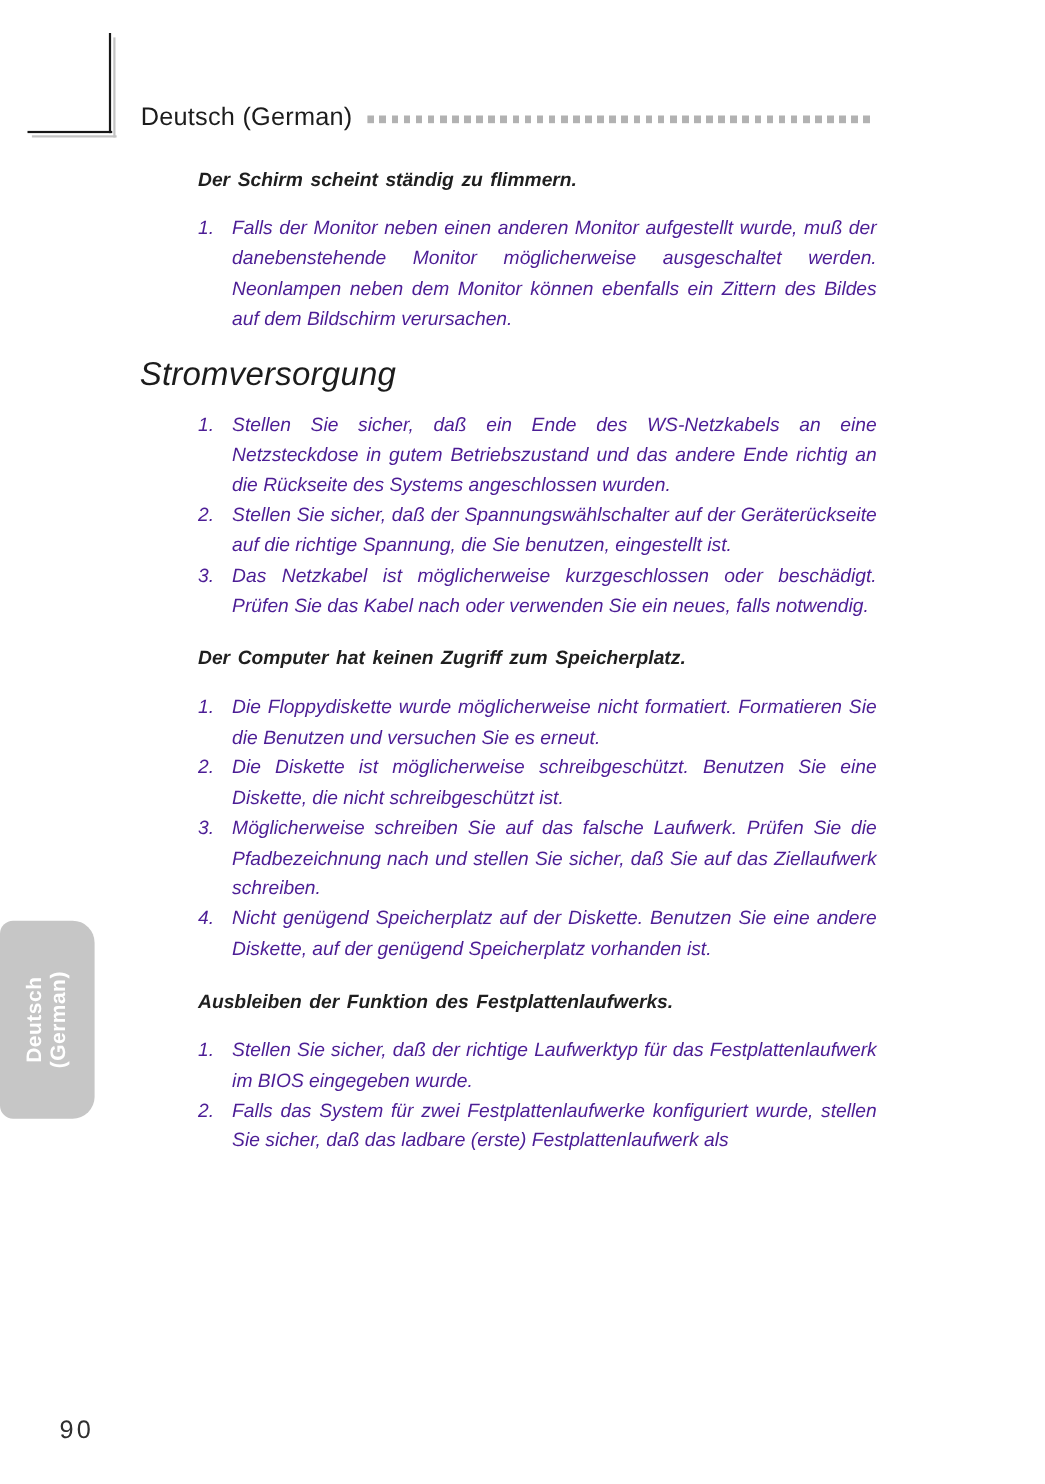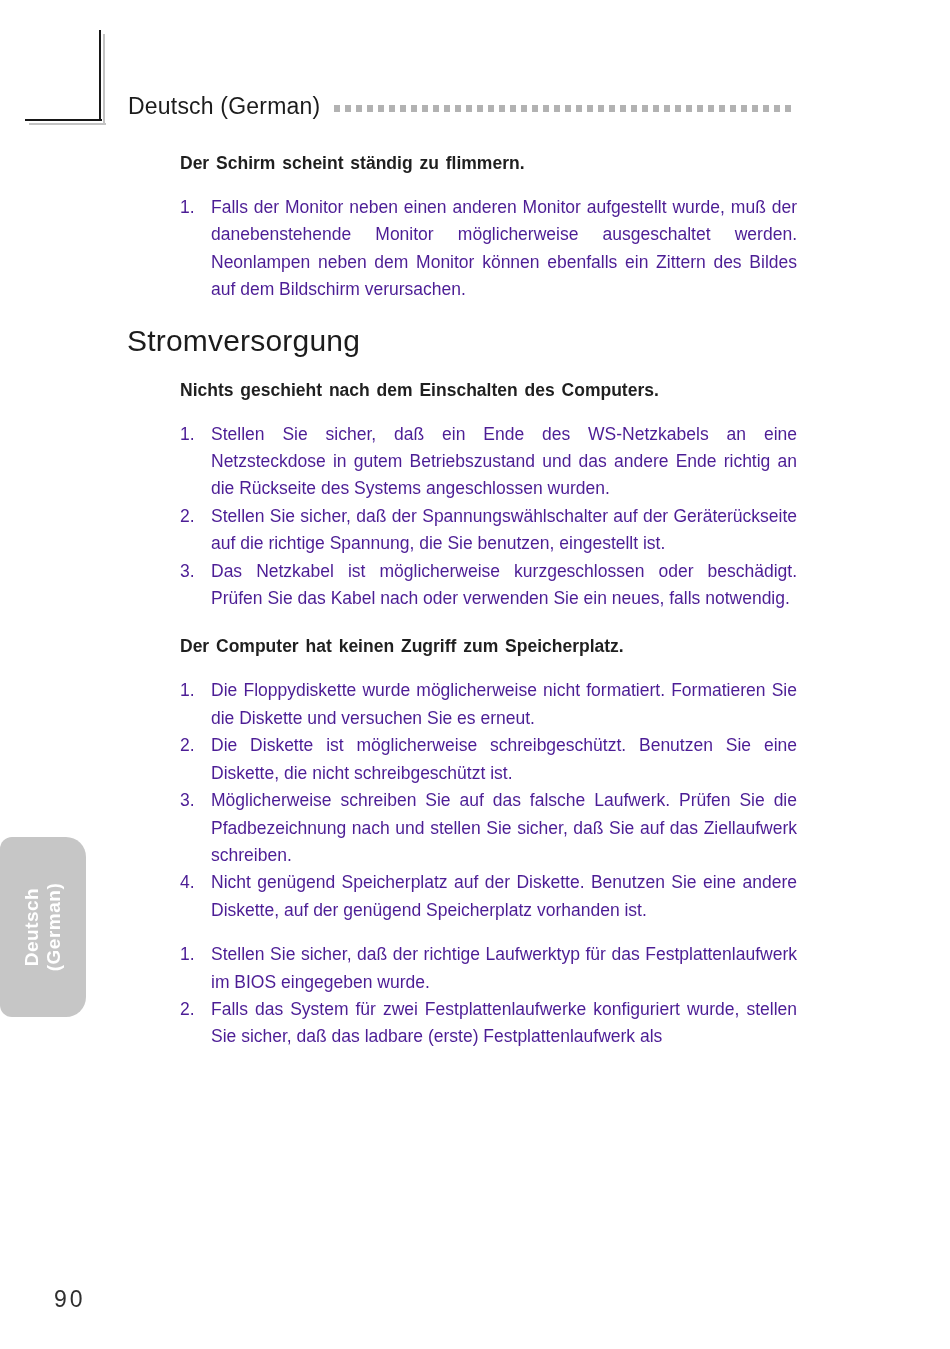--- a/index.html
+++ b/index.html
@@ -37,21 +37,21 @@
     letter-spacing: 0.2px; white-space: nowrap;
   }
   .dotted-separator {
     flex: 1; height: 7px; margin-top: 4px;
     background: repeating-linear-gradient(90deg,
       #b2b2b2 0px, #b2b2b2 6px, transparent 6px, transparent 11px);
   }
 
   
   .content {
-    position: absolute; top: 0; left: 127px; width: 670px;
+    position: absolute; top: 0; left: 127px; width: 670px; font-style: italic;
   }
   .section-heading {
     margin: 21px 0 0 0;
     font-size: 30px; font-weight: 400; line-height: 31px;
     color: #1c1c1c; letter-spacing: 0.2px;
   }
   .problem {
     margin: 21px 0 0 53px;
     font-size: 17.5px; font-weight: 700; line-height: 27px;
     color: #1f1f1f; word-spacing: 2px;
@@ -113,39 +113,39 @@
 
     <section>
       <p class="problem first">Der Schirm scheint ständig zu flimmern.</p>
       <ol class="steps">
         <li>Falls der Monitor neben einen anderen Monitor aufgestellt wurde, muß der danebenstehende Monitor möglicherweise ausgeschaltet werden. Neonlampen neben dem Monitor können ebenfalls ein Zittern des Bildes auf dem Bildschirm verursachen.</li>
       </ol>
     </section>
 
     <section>
       <h2 class="section-heading">Stromversorgung</h2>
-      <p class="problem">Nichts geschieht nach dem Einschalten des Computers.</p>
       <ol class="steps">
         <li>Stellen Sie sicher, daß ein Ende des WS-Netzkabels an eine Netzsteckdose in gutem Betriebszustand und das andere Ende richtig an die Rückseite des Systems angeschlossen wurden.</li>
         <li>Stellen Sie sicher, daß der Spannungswählschalter auf der Geräterückseite auf die richtige Spannung, die Sie benutzen, eingestellt ist.</li>
         <li>Das Netzkabel ist möglicherweise kurzgeschlossen oder beschädigt. Prüfen Sie das Kabel nach oder verwenden Sie ein neues, falls notwendig.</li>
       </ol>
     </section>
 
     <section>
       <p class="problem">Der Computer hat keinen Zugriff zum Speicherplatz.</p>
       <ol class="steps">
-        <li>Die Floppydiskette wurde möglicherweise nicht formatiert. Formatieren Sie die Diskette und versuchen Sie es erneut.</li>
+        <li>Die Floppydiskette wurde möglicherweise nicht formatiert. Formatieren Sie die Benutzen und versuchen Sie es erneut.</li>
         <li>Die Diskette ist möglicherweise schreibgeschützt. Benutzen Sie eine Diskette, die nicht schreibgeschützt ist.</li>
         <li>Möglicherweise schreiben Sie auf das falsche Laufwerk. Prüfen Sie die Pfadbezeichnung nach und stellen Sie sicher, daß Sie auf das Ziellaufwerk schreiben.</li>
         <li>Nicht genügend Speicherplatz auf der Diskette. Benutzen Sie eine andere Diskette, auf der genügend Speicherplatz vorhanden ist.</li>
       </ol>
     </section>
 
     <section>
+      <p class="problem">Ausbleiben der Funktion des Festplattenlaufwerks.</p>
       <ol class="steps">
         <li>Stellen Sie sicher, daß der richtige Laufwerktyp für das Festplattenlaufwerk im BIOS eingegeben wurde.</li>
         <li>Falls das System für zwei Festplattenlaufwerke konfiguriert wurde, stellen Sie sicher, daß das ladbare (erste) Festplattenlaufwerk als</li>
       </ol>
     </section>
 
   </main>
 
   <aside class="side-tab">
     <div class="side-tab-text">

